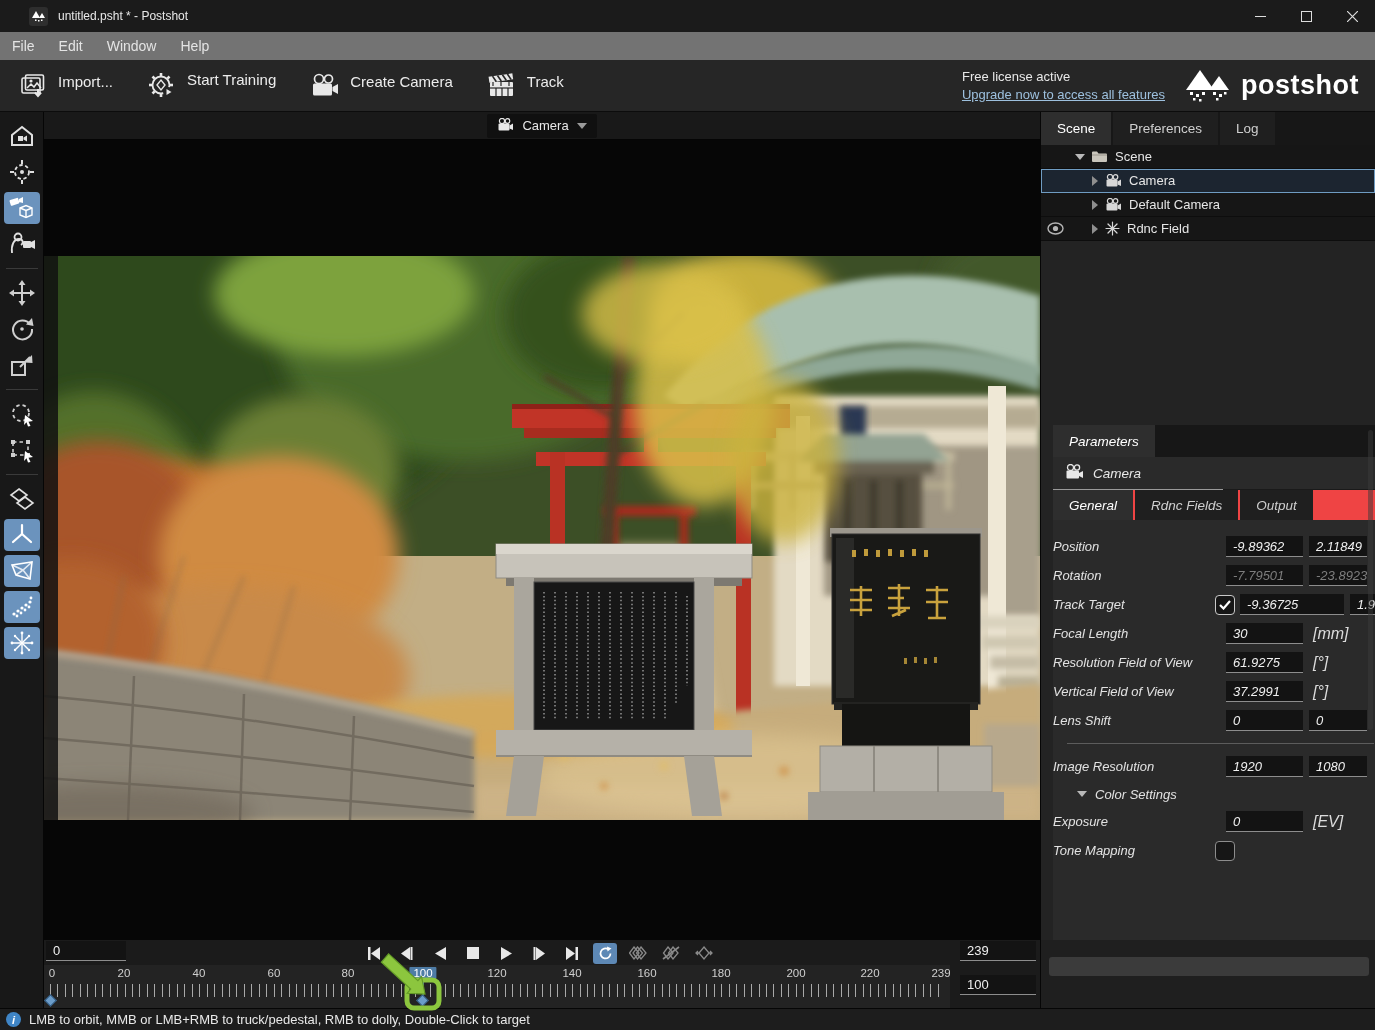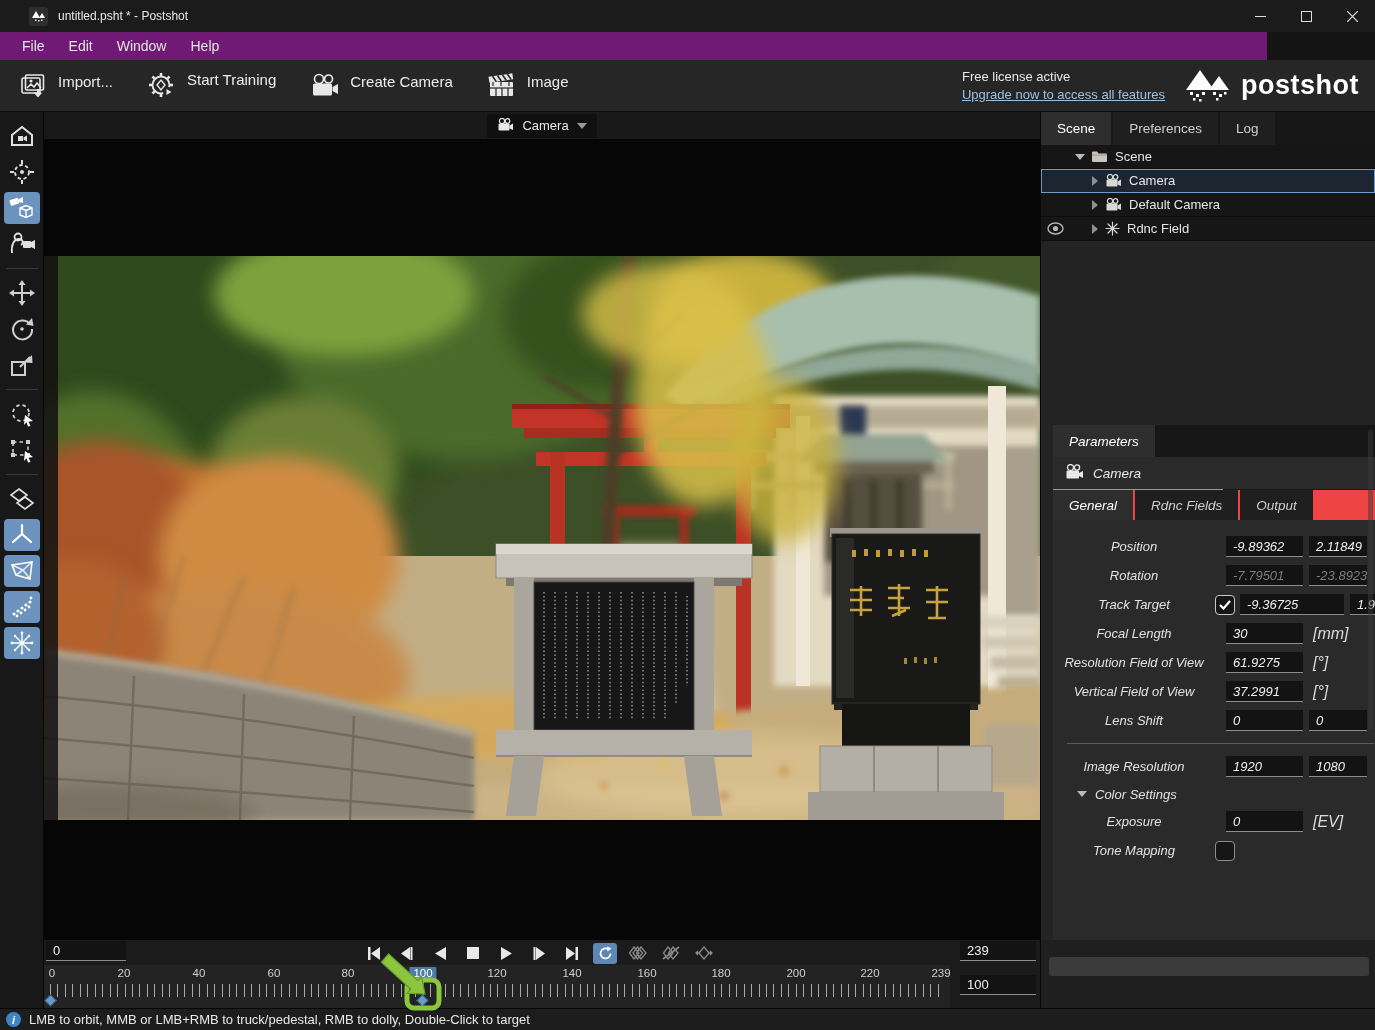--- a/index.html
+++ b/index.html
@@ -8,21 +8,21 @@
   .abs{position:absolute;}
 
   
   #titlebar{left:0;top:0;width:1375px;height:32px;background:#1b1b1b;display:flex;align-items:center;}
   #app-icon{width:19px;height:19px;margin:0 10px 0 29px;background:#2e2e2e;border-radius:3px;display:flex;align-items:center;justify-content:center;}
   #win-title{font-size:12px;color:#e8e8e8;}
   #win-controls{margin-left:auto;display:flex;height:32px;}
   .win-btn{width:46px;height:32px;display:flex;align-items:center;justify-content:center;color:#ddd;}
 
   
-  #menubar{left:0;top:32px;width:1267px;height:28px;background:#701a75;display:flex;align-items:center;padding-left:10px;}
+  #menubar{left:0;top:32px;width:1375px;height:28px;background:#737373;display:flex;align-items:center;}
   .menu-item{padding:4px 12px;font-size:14px;color:#e4e4e4;}
 
   
   #toolbar{left:0;top:60px;width:1375px;height:52px;background:#262626;display:flex;align-items:center;border-bottom:1px solid #0c0c0c;}
   .tb-btn{display:flex;gap:10px;padding:8px 14px;margin-left:6px;font-size:15px;color:#ececec;border-radius:3px;}
   .tb-btn svg{display:block;}
   #license{margin-left:auto;display:flex;flex-direction:column;gap:3px;font-size:13px;padding-right:18px;justify-content:flex-end;}
   #license-status{color:#e8e8e8;}
   #upgrade-link{color:#9dc0de;text-decoration:underline;}
   #brand{display:flex;align-items:center;gap:8px;padding-right:16px;}
@@ -53,21 +53,21 @@
   .twisty-right{width:0;height:0;border-top:5px solid transparent;border-bottom:5px solid transparent;border-left:6px solid #8f8f8f;margin:0 7px;}
   .tree-icon{margin-right:7px;display:flex;}
   #params{position:absolute;left:12px;top:313px;width:335px;font-style:italic;}
   #params-tabrow{height:32px;background:#171717;display:flex;}
   #object-row{height:33px;background:#2a2a2a;display:flex;align-items:center;gap:9px;padding-left:12px;font-size:13.5px;border-bottom:1px solid #1a1a1a;}
   #object-underline{position:absolute;left:0;top:64px;width:170px;height:1px;background:#9a9a9a;}
   #param-tabs{height:30px;background:#ef4444;display:flex;}
   #param-tabs .tab{font-size:13.5px;}
   #param-rows{background:#2a2a2a;padding-top:12px;height:483px;}
   .p-row{height:29px;display:flex;align-items:center;}
-  .p-label{width:162px;text-align:center;font-size:13px;color:#e2e2e2;padding-right:0;white-space:nowrap;}
+  .p-label{width:162px;text-align:left;font-size:13px;color:#e2e2e2;padding-right:0;white-space:nowrap;}
   .field{height:21px;background:#131313;border-bottom:1px solid #8d8d8d;font-size:13px;color:#efefef;display:flex;align-items:center;padding-left:7px;margin-right:6px;overflow:hidden;}
   .field.dim{color:#7d7d7d;}
   .f-w1{width:77px;margin-left:11px;}.f-w2{width:58px;}.f-wide{width:104px;}
   .unit{font-size:16px;color:#dcdcdc;padding-left:4px;}
   .checkbox{width:20px;height:20px;border:1.5px solid #c9c9c9;border-radius:4px;background:#161616;display:flex;align-items:center;justify-content:center;margin-right:5px;flex:none;}
   .checkbox.empty{border-color:#8d8d8d;}
   .p-sep{height:1px;background:#5c5c5c;margin:8px 14px 8px 14px;}
   .sec-head{height:26px;display:flex;align-items:center;gap:8px;padding-left:24px;font-size:13px;color:#e2e2e2;}
   #rp-scrollbar{position:absolute;right:2px;top:318px;width:5px;height:300px;background:#3a3a3a;border-radius:3px;opacity:.5;}
 
@@ -199,21 +199,21 @@
               <line x1="3" y1="15" x2="26" y2="15"></line>
               <line x1="9" y1="15" x2="9" y2="23"></line>
               <line x1="15" y1="15" x2="15" y2="23"></line>
               <line x1="21" y1="15" x2="21" y2="23"></line>
               <line x1="6" y1="9" x2="6" y2="13"></line>
               <line x1="14" y1="9" x2="14" y2="13"></line>
               <line x1="22" y1="9" x2="22" y2="13"></line>
             </g>
           </svg>
         </span>
-      <span>Image</span>
+      <span>Track</span>
     </div>
     <div id="license">
       <span id="license-status">Free license active</span>
       <a id="upgrade-link" href="#">Upgrade now to access all features</a>
     </div>
     <div id="brand">
       <span><svg width="50" height="40" viewBox="0 0 50 40">
             <polygon points="3,26 17,6 31,26" fill="#fff"></polygon>
             <polygon points="26,26 36,12 46,26" fill="#fff"></polygon>
             <g fill="#fff">

